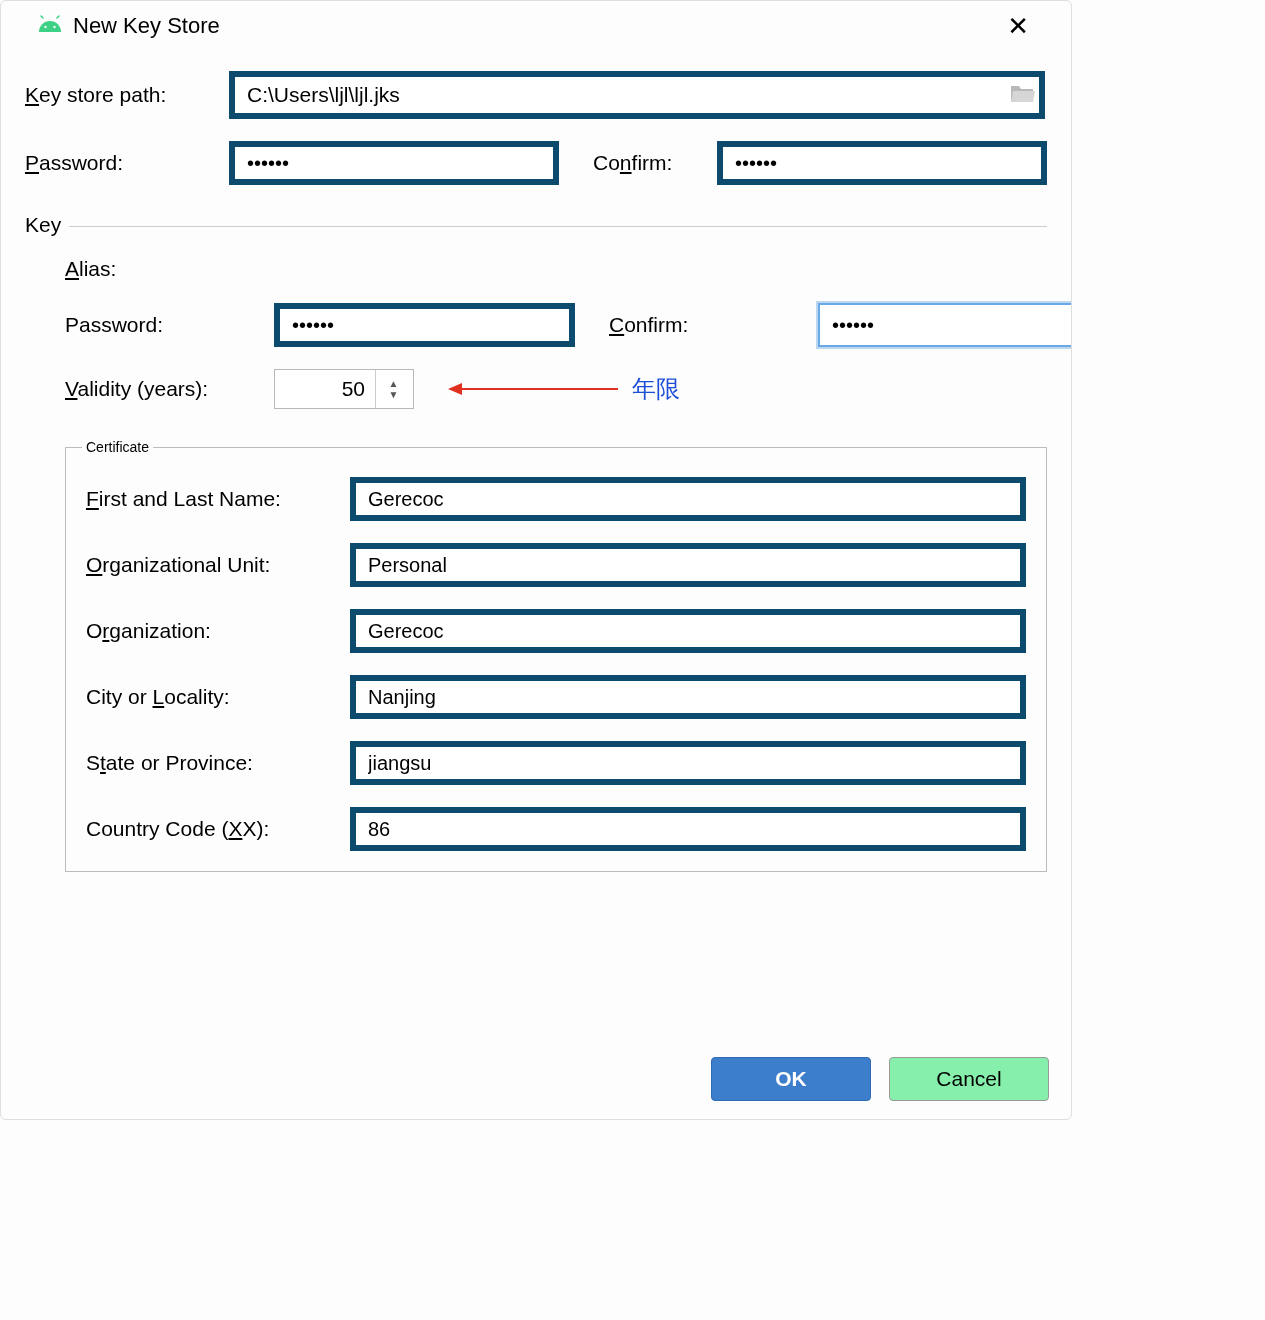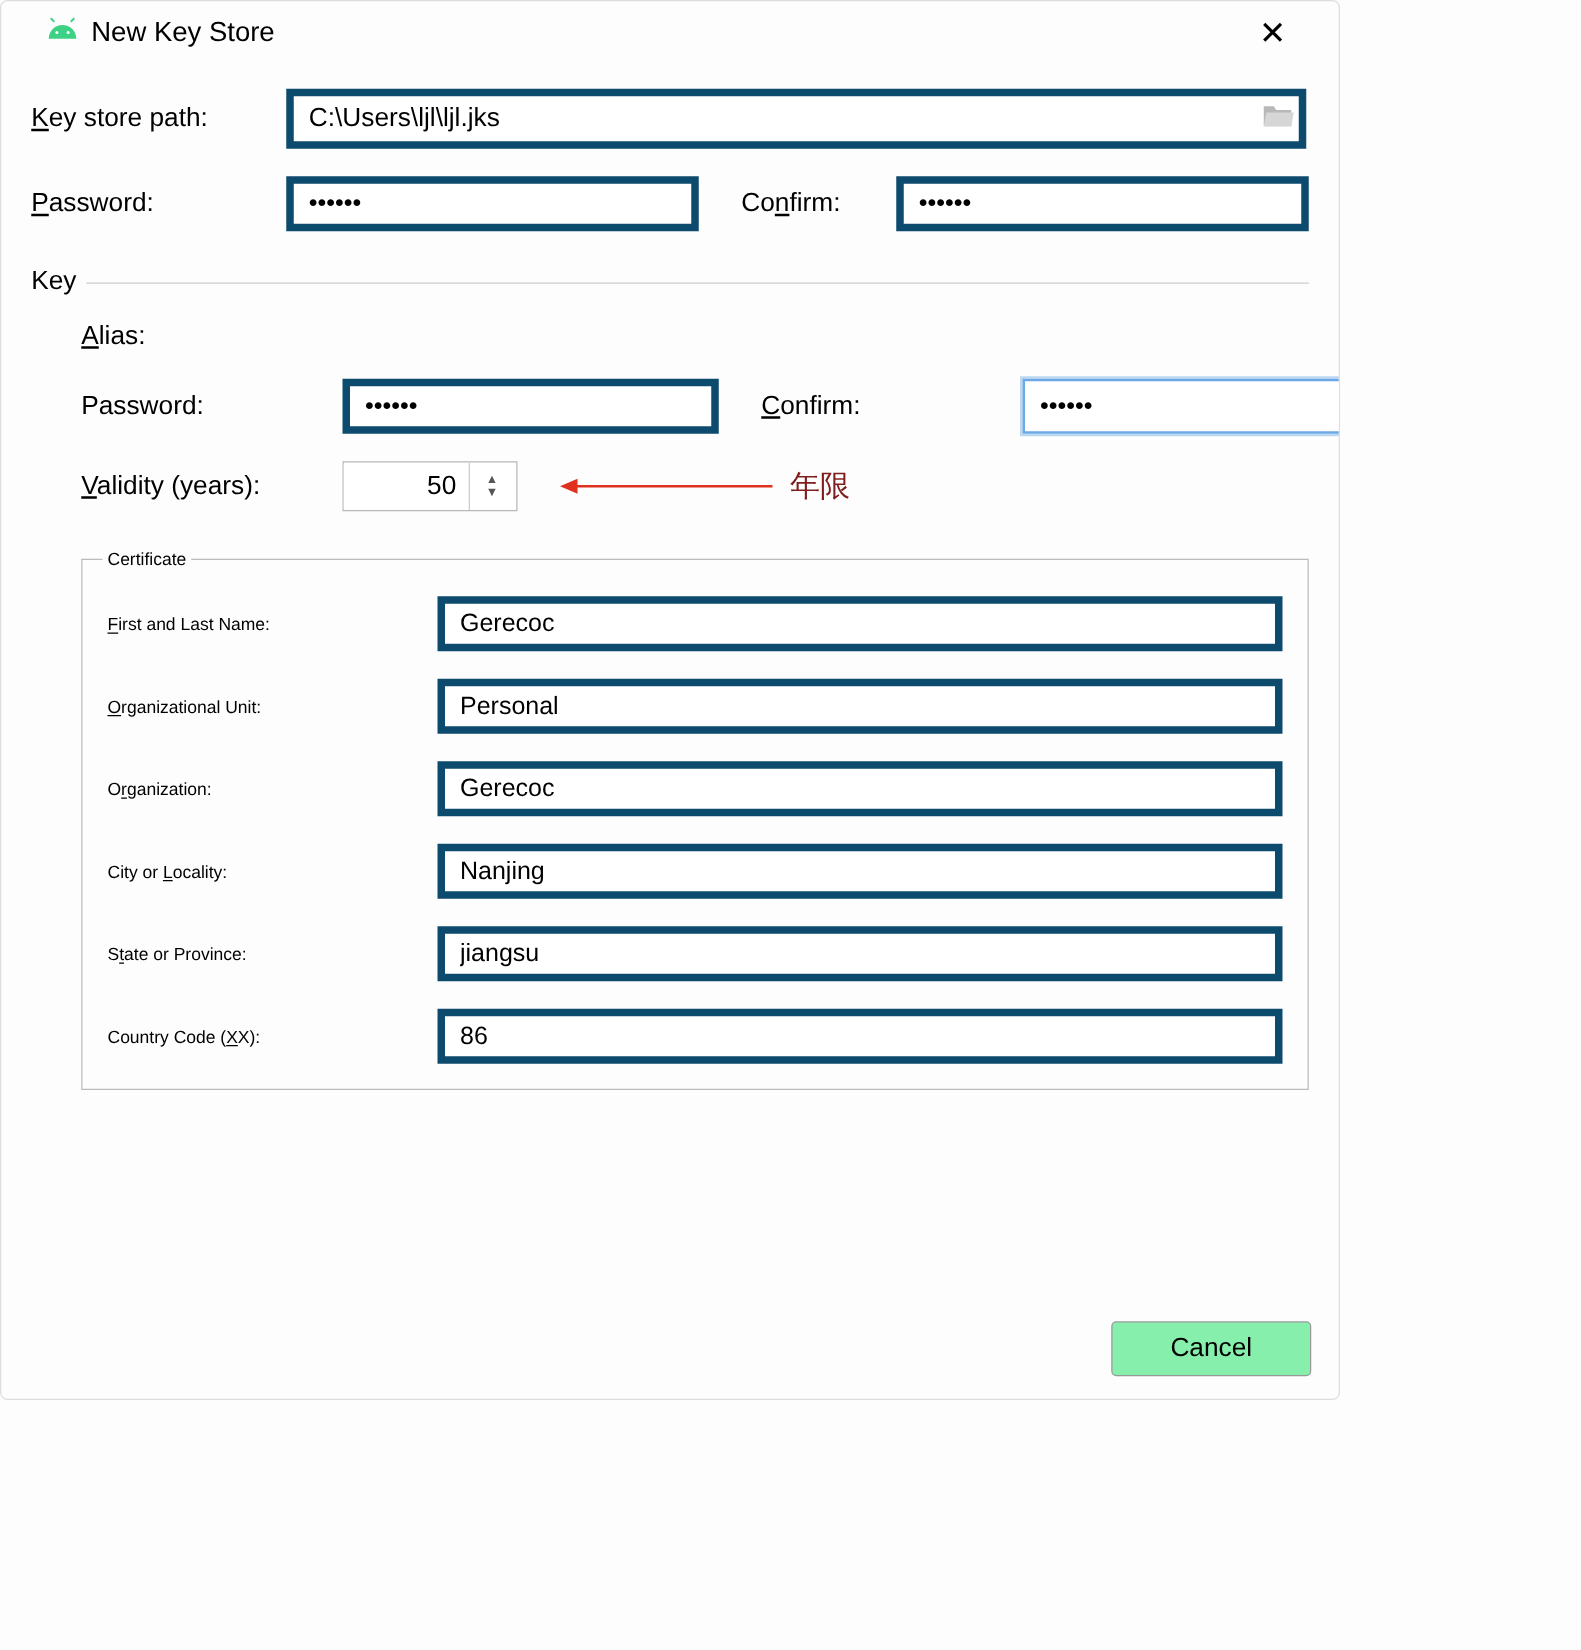--- a/index.html
+++ b/index.html
@@ -51,30 +51,30 @@
       border: none; text-align: right; width: 100px; padding: 4px 10px; font-size: 21px;
       height: 36px;
     }
     .validity-row .spinner .arrows {
       display: flex; flex-direction: column; justify-content: center; align-items: center;
       height: 100%; width: 36px; border-left: 1px solid #ccc; font-size: 10px; color: #555;
       cursor: pointer;
     }
     .validity-row .spinner .arrows div { line-height: 11px; }
     .annotation {
-      color: #7f1d1d; font-size: 24px; margin-left: 20px; display: flex; align-items: center;
+      color: #1d4ed8; font-size: 24px; margin-left: 20px; display: flex; align-items: center;
     }
     .annotation svg { margin-right: 4px; }
     fieldset.cert {
       border: 1px solid #bbb; margin-left: 40px; margin-right: 0; padding: 22px 20px 14px 20px;
       margin-top: 30px;
     }
     fieldset.cert legend { font-size: 14px; padding: 0 4px; margin-left: -4px; background: #fdfdfd; }
     .cert-row { display: flex; align-items: center; margin-bottom: 22px; gap: 14px; }
-    .cert-row label { min-width: 250px; font-size: 14px; }
+    .cert-row label { min-width: 250px; font-size: 21px; }
     .cert-row input { flex: 1; }
     .focused {
       border: 2px solid #6aa9e6 !important;
       box-shadow: 0 0 0 2px #bcd7f0;
     }
     .buttons {
       position: absolute; bottom: 18px; right: 22px; display: flex; gap: 18px;
     }
     .btn {
       width: 160px; height: 44px; font-size: 21px; border-radius: 4px; cursor: pointer;
@@ -187,14 +187,15 @@
     </div>
     <div class="cert-row" style="margin-bottom:6px">
       <label>Country Code (<span class="underline-first">X</span>X):</label>
       <input type="text" value="86" style="">
     </div>
   </fieldset>
 
 </div>
 
 <div class="buttons">
+  <div class="btn btn-ok">OK</div>
   <div class="btn btn-cancel">Cancel</div>
 </div>
 
 </body></html>

